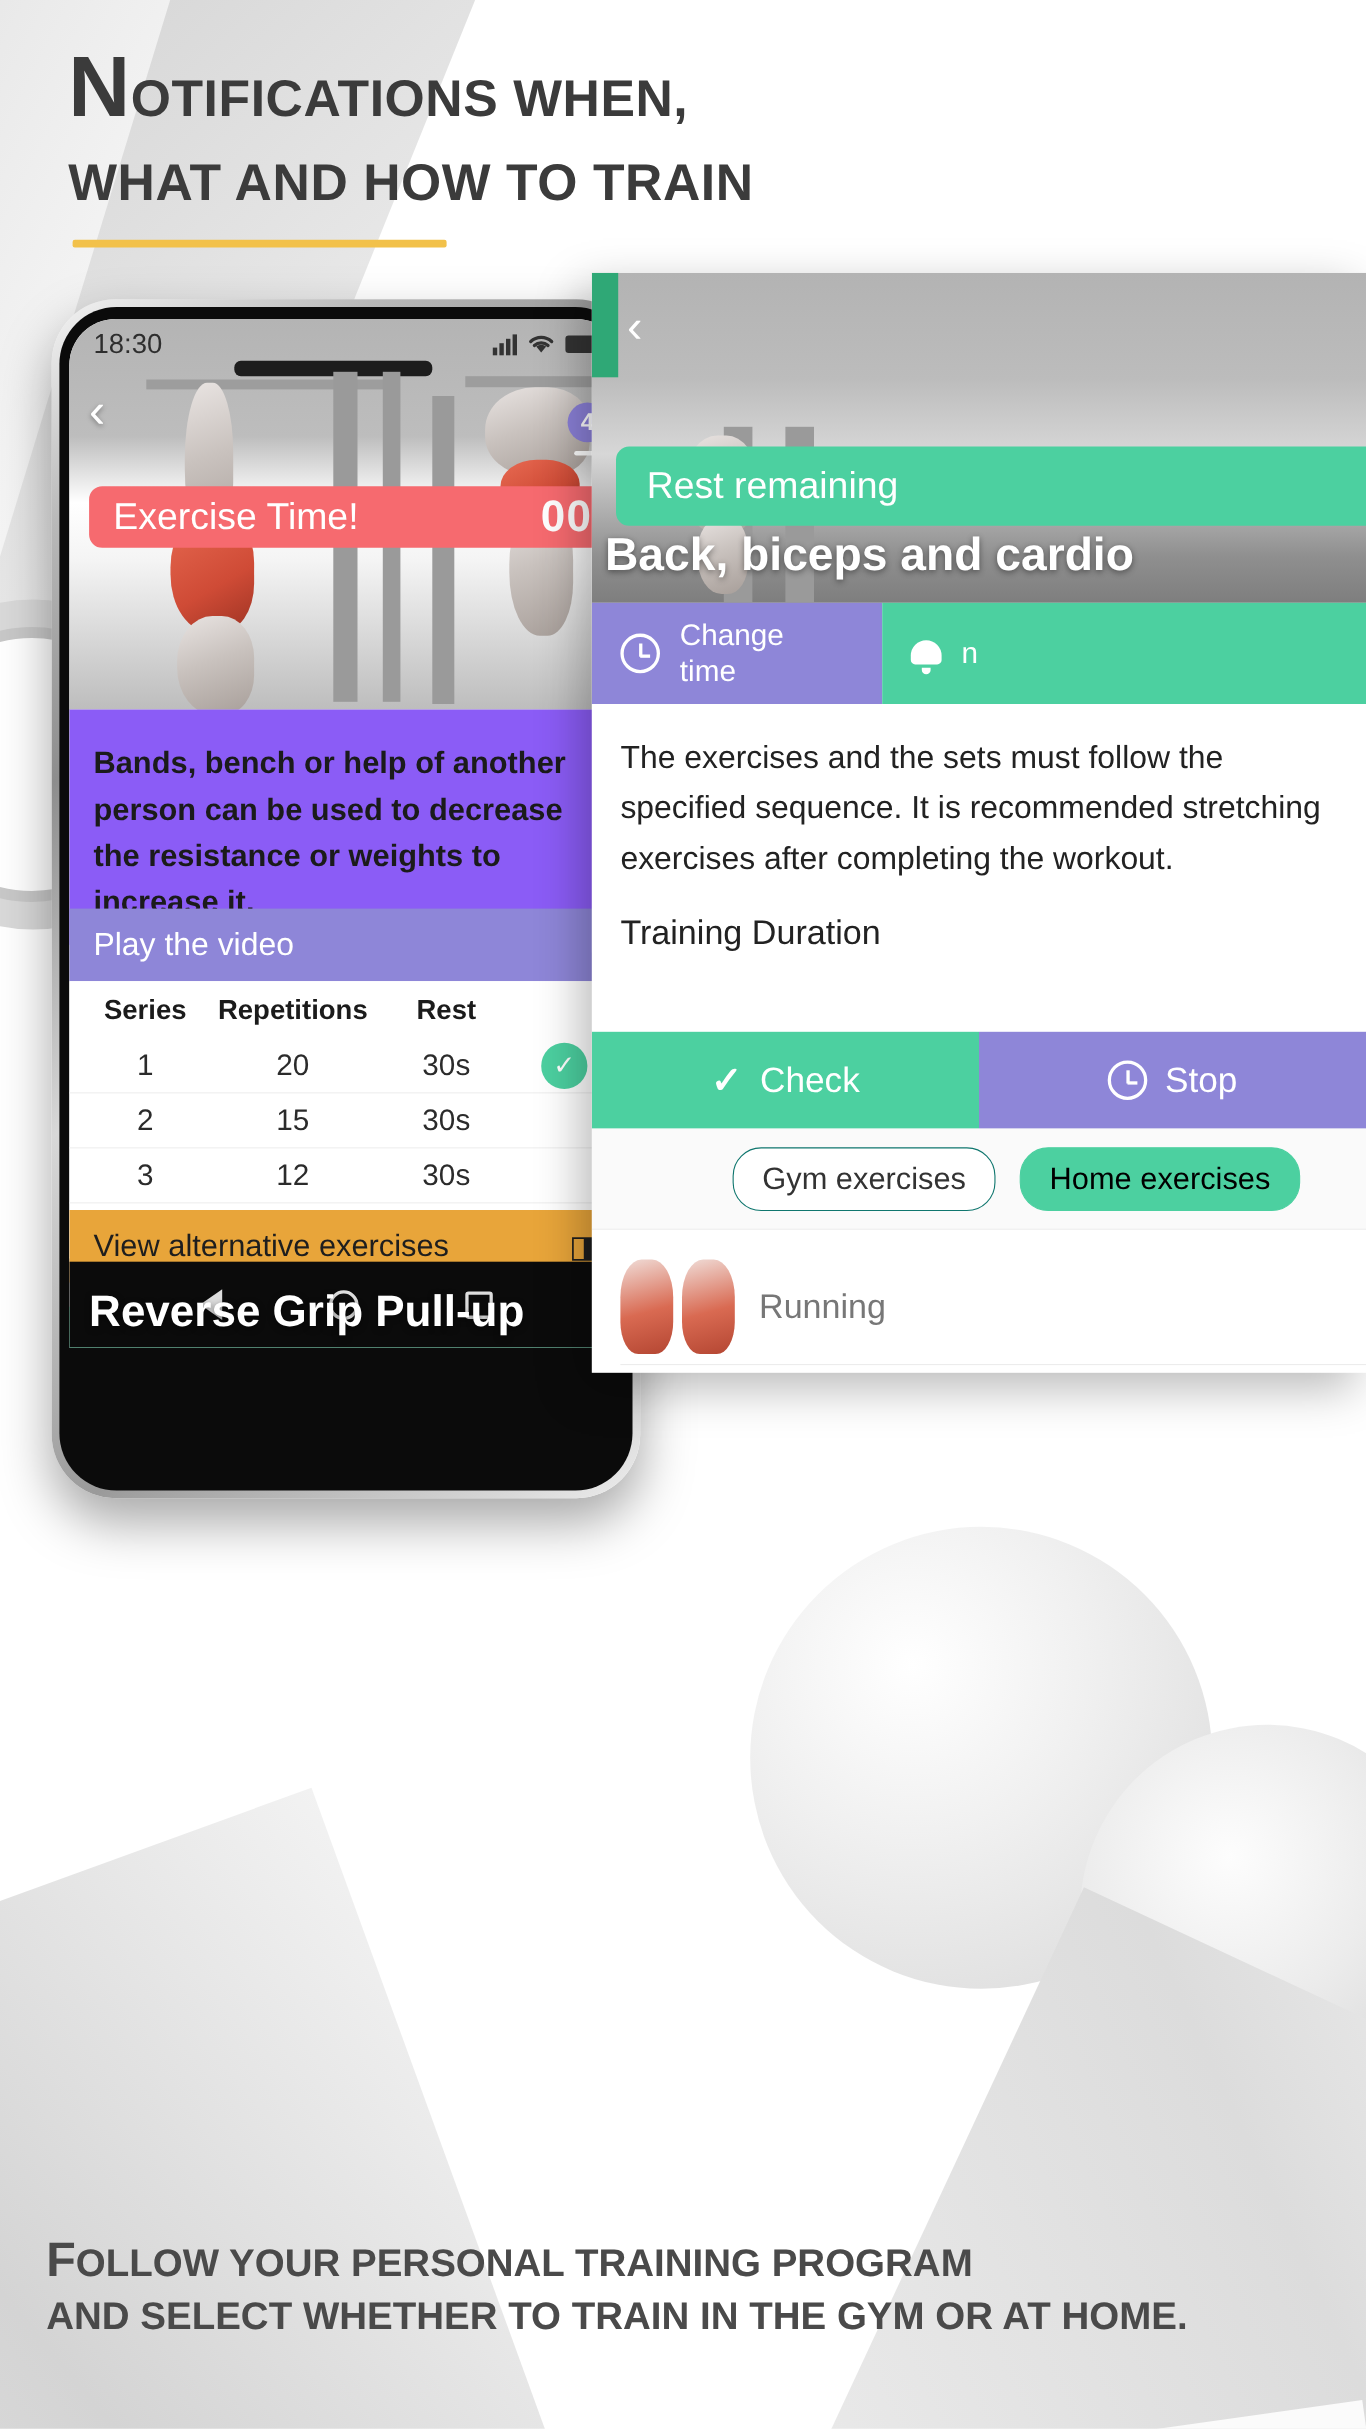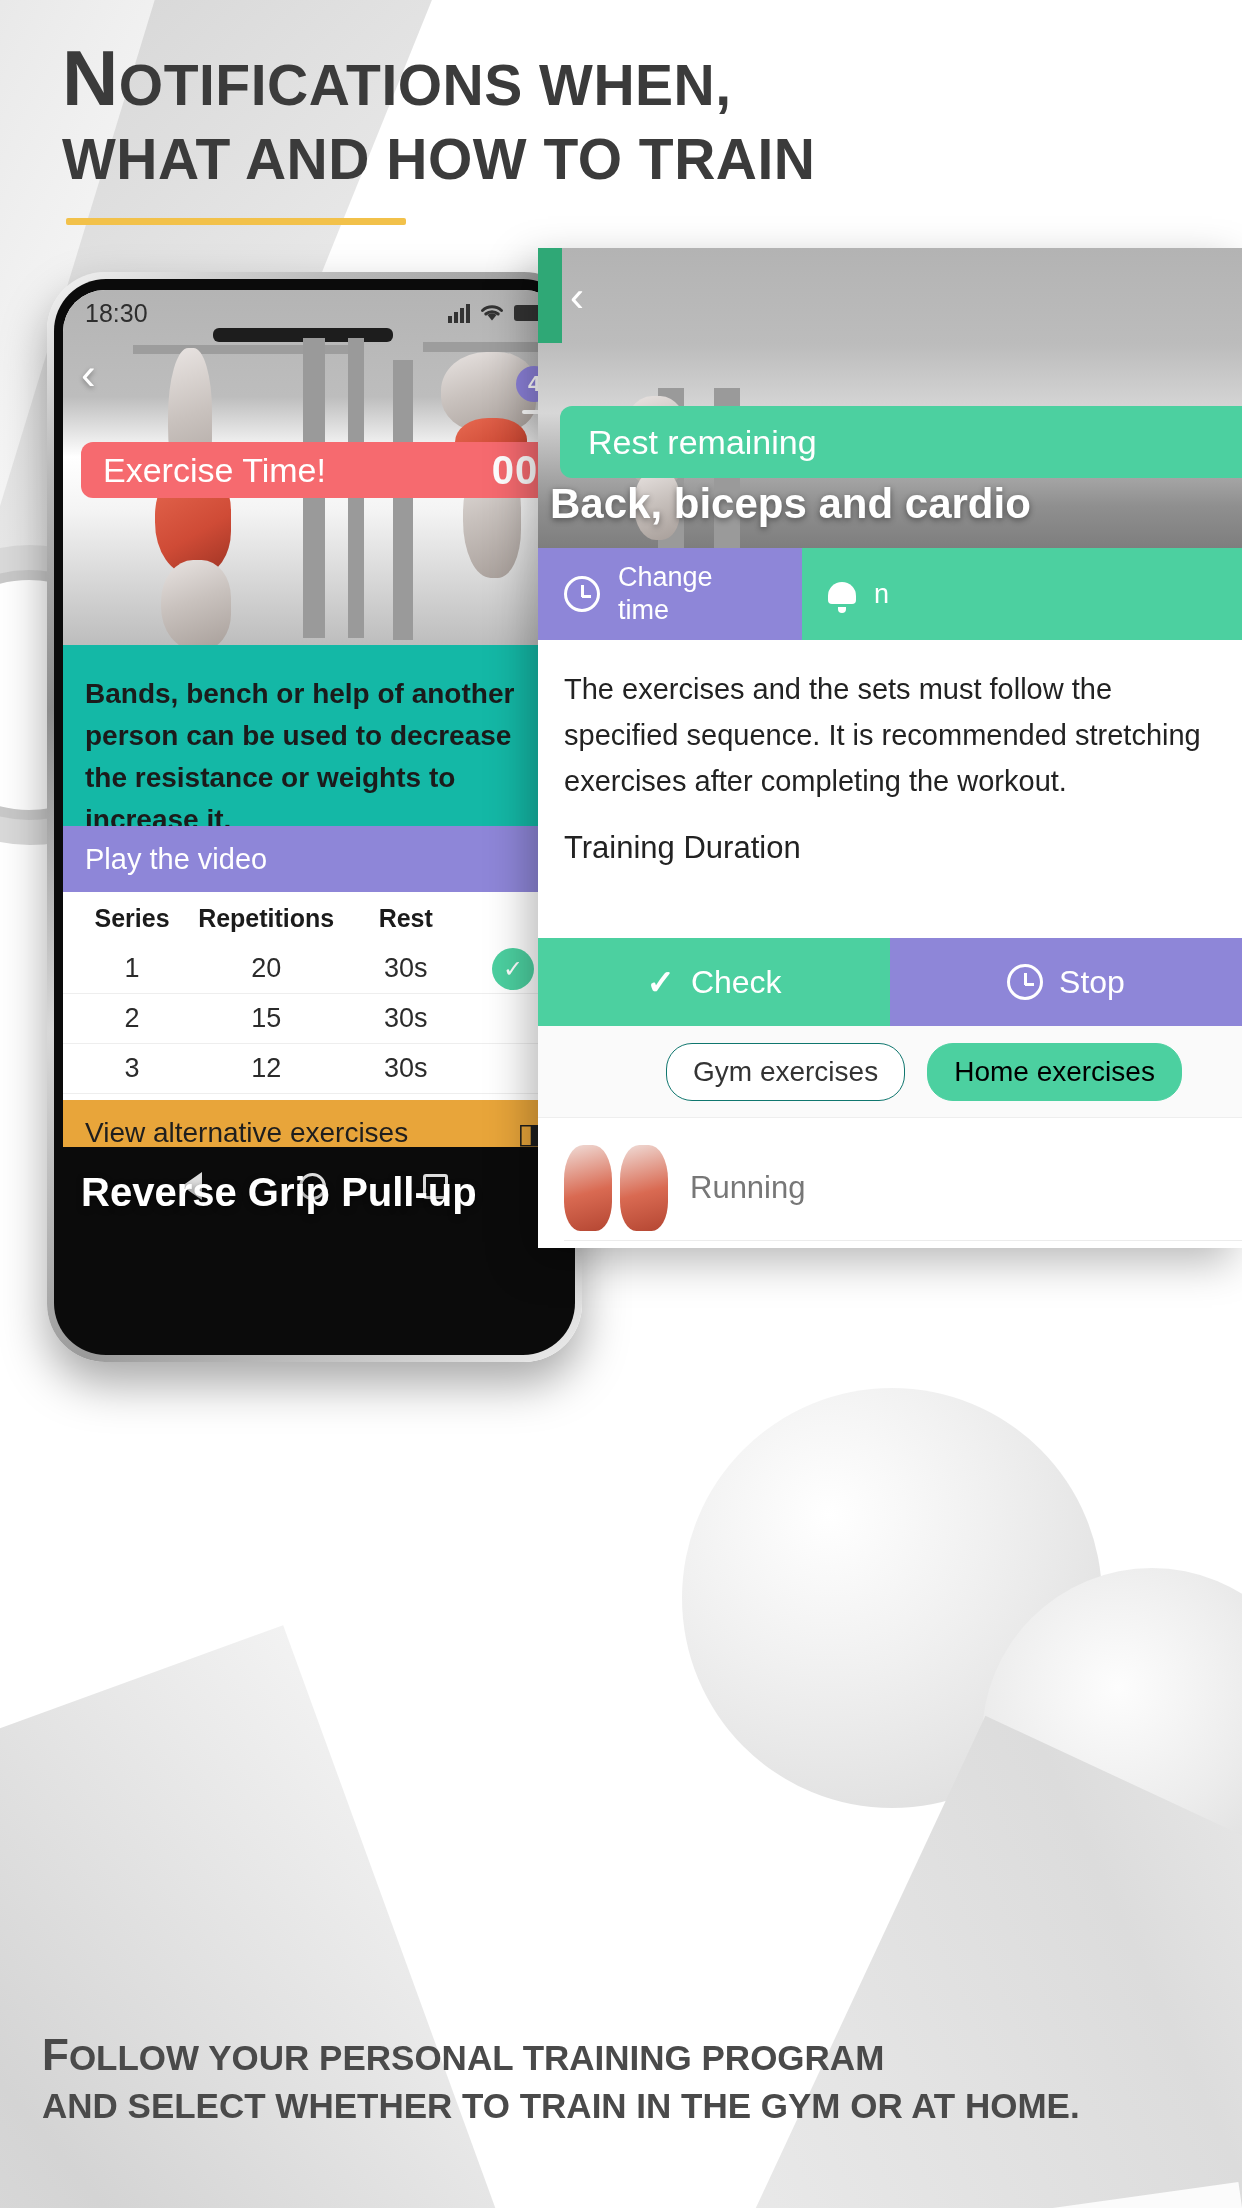--- a/index.html
+++ b/index.html
@@ -70,21 +70,21 @@
     position: absolute; left: 62px; top: 42px; z-index: 6;
     color: #3b3b3b;
     font-weight: 700;
     font-stretch: condensed;
     letter-spacing: 0.5px;
   }
   .headline .l1, .headline .l2 {
     font-size: 63px; line-height: 72px; white-space: nowrap;
   }
   .headline .cap { font-size: 78px; }
-  .headline .sm  { font-size: 57px; }
+  .headline .sm  { font-size: 47px; }
   .rule {
     position: absolute; left: 66px; top: 218px; z-index: 6;
     width: 340px; height: 7px; background: #f2c14a; border-radius: 2px;
   }
 
   
   .footer {
     position: absolute; left: 42px; bottom: 78px; z-index: 6;
     color: #4a4a4a;
   }
@@ -175,21 +175,21 @@
 
   .s1-title {
     position: absolute; left: 18px; bottom: 10px; z-index: 6;
     color: #fff; font-size: 40px; font-weight: 700;
     text-shadow: 0 2px 6px rgba(0,0,0,.5);
     margin-top: 46px;
   }
 
   .s1-desc {
     position: absolute; left: 0; top: 355px; width: 100%;
-    padding: 28px 22px 18px 22px; background:#14b8a6;
+    padding: 28px 22px 18px 22px; background:#8b5cf6;
   }
   .s1-desc p { font-size: 28px; line-height: 42px; font-weight: 700; color:#1b1b1b; }
 
   .s1-video {
     position: absolute; left: 0; top: 536px; width: 100%; height: 66px;
     background: #8e86d8; display: flex; align-items: center;
     padding: 0 22px; color: #fff; font-size: 29px;
   }
 
   .s1-table { position: absolute; left:0; top: 602px; width: 100%; background: #fff; }

